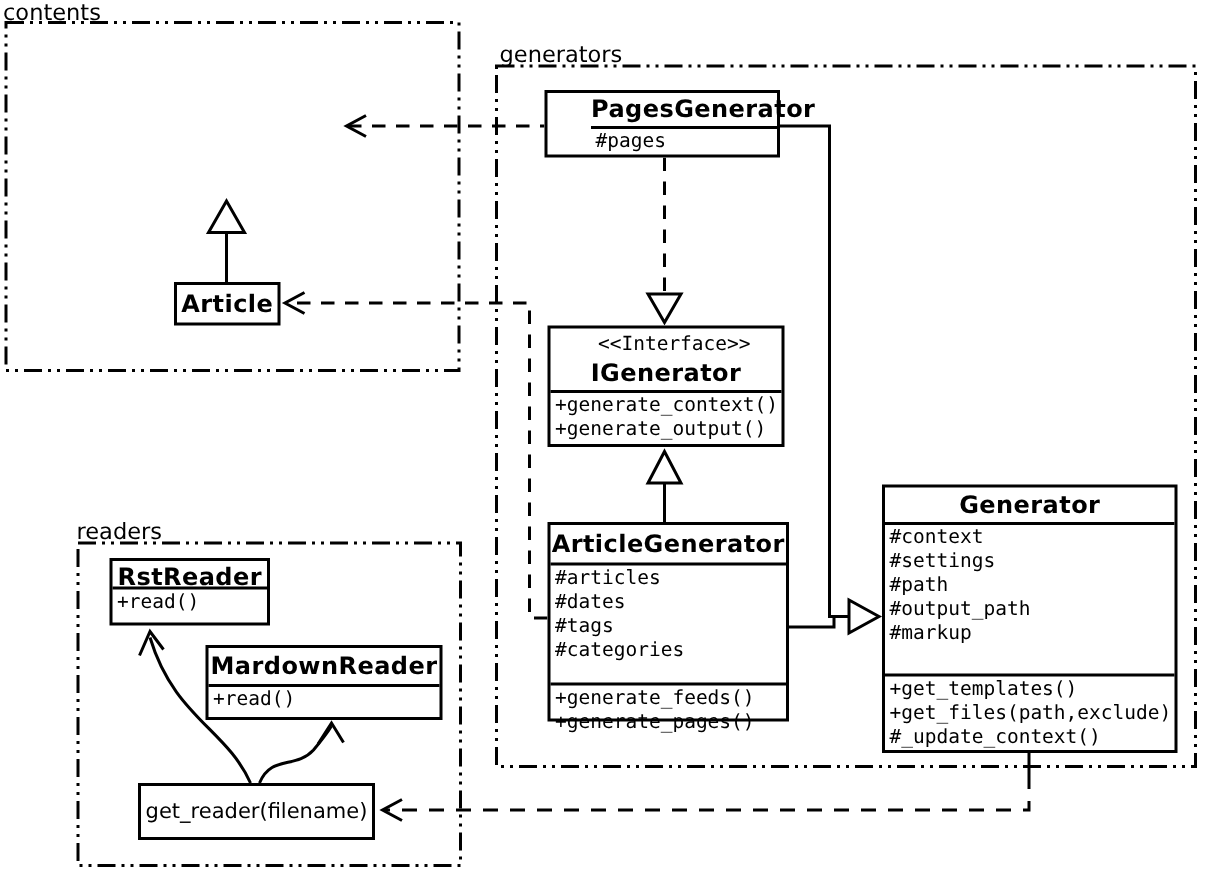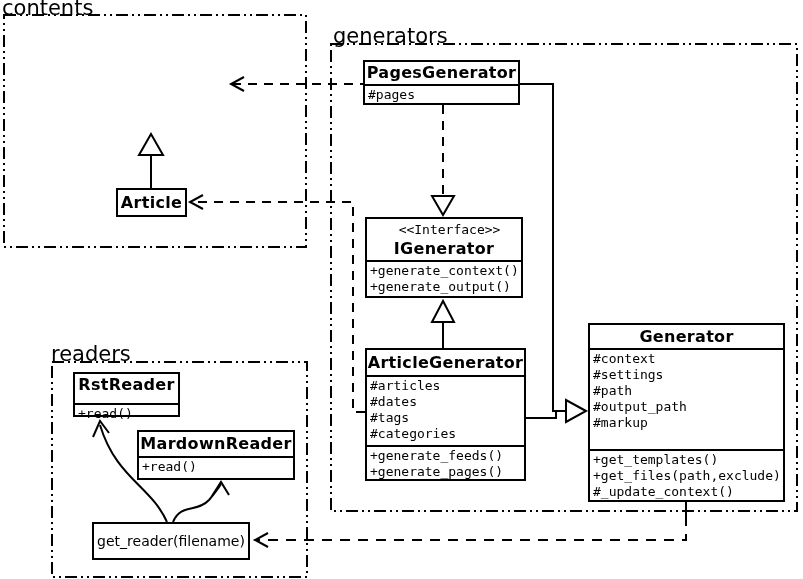--- a/index.html
+++ b/index.html
@@ -7,21 +7,21 @@
     position: relative;
     width: 803px; height: 579px;
     background: #ffffff;
     font-family: "DejaVu Sans", "Liberation Sans", sans-serif;
     color: #000;
     overflow: hidden;
   }
   #wires { position: absolute; left: 0; top: 0; width: 803px; height: 579px; }
   .pkg-label {
     position: absolute;
-    font-size: 21px;
+    font-size: 15px;
     line-height: 16px;
     color: #000;
     white-space: nowrap;
   }
   .box {
     position: absolute;
     background: #fff;
     border: 2px solid #000;
     box-sizing: border-box;
   }
@@ -97,41 +97,41 @@
 
   <div class="pkg-label" style="left:2px; top:0px;">contents</div>
   <div class="pkg-label" style="left:333px; top:28px;">generators</div>
   <div class="pkg-label" style="left:51px; top:346px;">readers</div>
 
 
   <div class="box" style="left:116px; top:188px; width:71px; height:29px;">
     <div class="title" style="height:25px; line-height:25px;">Article</div>
   </div>
 
-  <div class="box" style="left:363px; top:60px; width:157px; height:45px;">
+  <div class="box" style="left:363px; top:60px; width:157px; height:45px;padding-left:29px;">
     <div class="title" style="height:22px; line-height:22px;">PagesGenerator</div>
     <div class="sec" style="height:17px;">
       <div class="member">#pages</div>
     </div>
   </div>
 
   <div class="box" style="left:365px; top:217px; width:158px; height:81px;">
     <div style="height:41px; padding-top:2px; box-sizing:border-box;">
       <div class="stereo" style="line-height:18px;">&lt;&lt;Interface&gt;&gt;</div>
       <div class="title" style="line-height:19px;">IGenerator</div>
     </div>
     <div class="sec" style="height:36px;">
       <div class="member">+generate_context()</div>
       <div class="member">+generate_output()</div>
     </div>
   </div>
 
   <div class="box" style="left:365px; top:348px; width:161px; height:133px;">
     <div class="title" style="height:25px; line-height:25px;">ArticleGenerator</div>
-    <div class="sec" style="height:70px;">
+    <div class="sec" style="height:80px;">
       <div class="member">#articles</div>
       <div class="member">#dates</div>
       <div class="member">#tags</div>
       <div class="member">#categories</div>
     </div>
     <div class="sec" style="height:34px;">
       <div class="member">+generate_feeds()</div>
       <div class="member">+generate_pages()</div>
     </div>
   </div>
@@ -146,21 +146,21 @@
       <div class="member" style="line-height:16px;">#markup</div>
     </div>
     <div class="sec" style="height:51px;">
       <div class="member">+get_templates()</div>
       <div class="member">+get_files(path,exclude)</div>
       <div class="member">#_update_context()</div>
     </div>
   </div>
 
   <div class="box" style="left:73px; top:372px; width:107px; height:45px;">
-    <div class="title" style="height:29px; line-height:21px;">RstReader</div>
+    <div class="title" style="height:17px; line-height:21px;">RstReader</div>
     <div class="sec" style="height:20px;">
       <div class="member">+read()</div>
     </div>
   </div>
 
   <div class="box" style="left:137px; top:430px; width:158px; height:50px;">
     <div class="title" style="height:24px; line-height:24px;">MardownReader</div>
     <div class="sec" style="height:22px;">
       <div class="member">+read()</div>
     </div>

